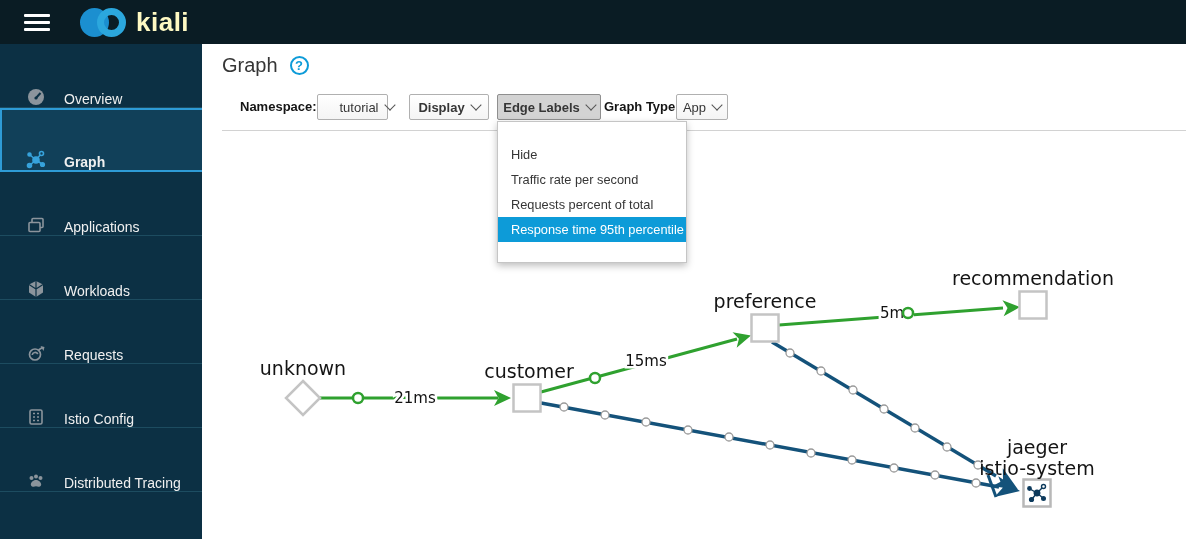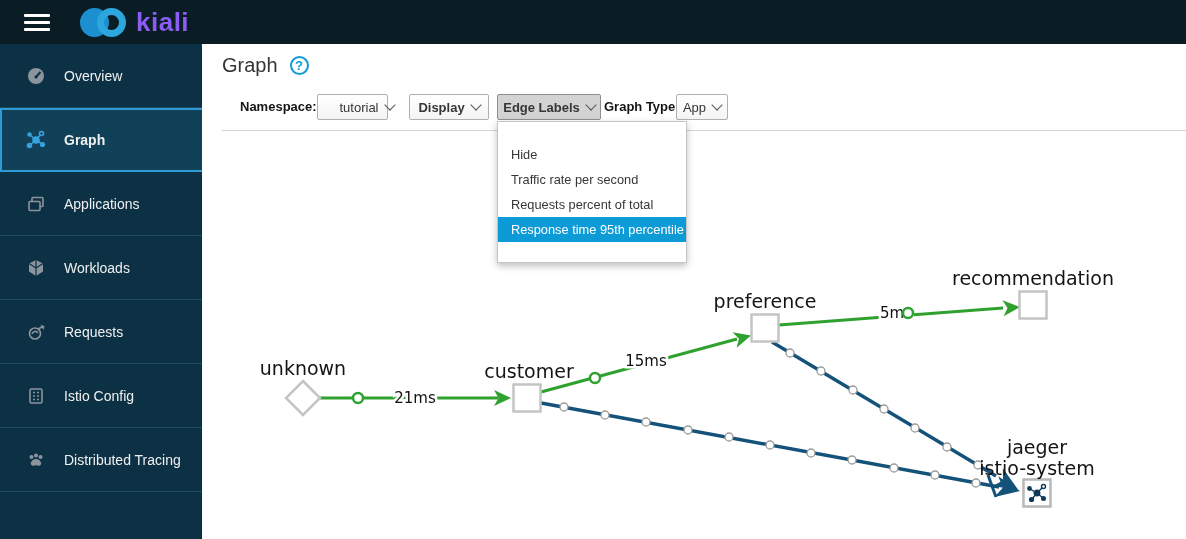--- a/index.html
+++ b/index.html
@@ -8,25 +8,25 @@
 
   
   .topbar{position:absolute;top:0;left:0;right:0;height:44px;background:#0a1c24;
           display:flex;align-items:center;z-index:30;}
   .hamburger{margin-left:24px;width:26px;cursor:pointer;}
   .hamburger span{display:block;height:3px;background:#fff;margin:4px 0;border-radius:1px;}
   .brand{display:flex;align-items:center;margin-left:30px;}
   .logo-c1{width:29px;height:29px;border-radius:50%;background:#1b8fd0;}
   .logo-c2{width:29px;height:29px;border-radius:50%;border:7px solid #2ba7dd;
            box-sizing:border-box;margin-left:-12px;background:transparent;}
-  .brand-name{color:#8b5cf6;font-size:26px;font-weight:bold;margin-left:10px;letter-spacing:.5px;}
+  .brand-name{color:#fef9c3;font-size:26px;font-weight:bold;margin-left:10px;letter-spacing:.5px;}
 
   
   .sidebar{position:absolute;top:44px;left:0;width:202px;bottom:0;background:#0c3044;z-index:20;}
-  .nav-item{height:64px;display:flex;align-items:center;padding-left:26px;
+  .nav-item{height:64px;display:flex;align-items:flex-end;padding-left:26px;
             border-bottom:1px solid #1d4c60;color:#f0f0f0;font-size:14px;cursor:pointer;
             box-sizing:border-box;}
   .nav-item .icon{width:22px;margin-right:16px;display:flex;align-items:center;}
   .nav-item.active{background:#114059;border:2px solid #2e9bd6;border-right:none;
                    font-weight:bold;padding-left:24px;}
 
   
   .main{position:absolute;left:202px;top:44px;right:0;bottom:0;background:#fff;}
   .page-title-row{position:absolute;left:20px;top:10px;display:flex;align-items:center;gap:12px;}
   .page-title{font-size:20px;color:#363636;}

